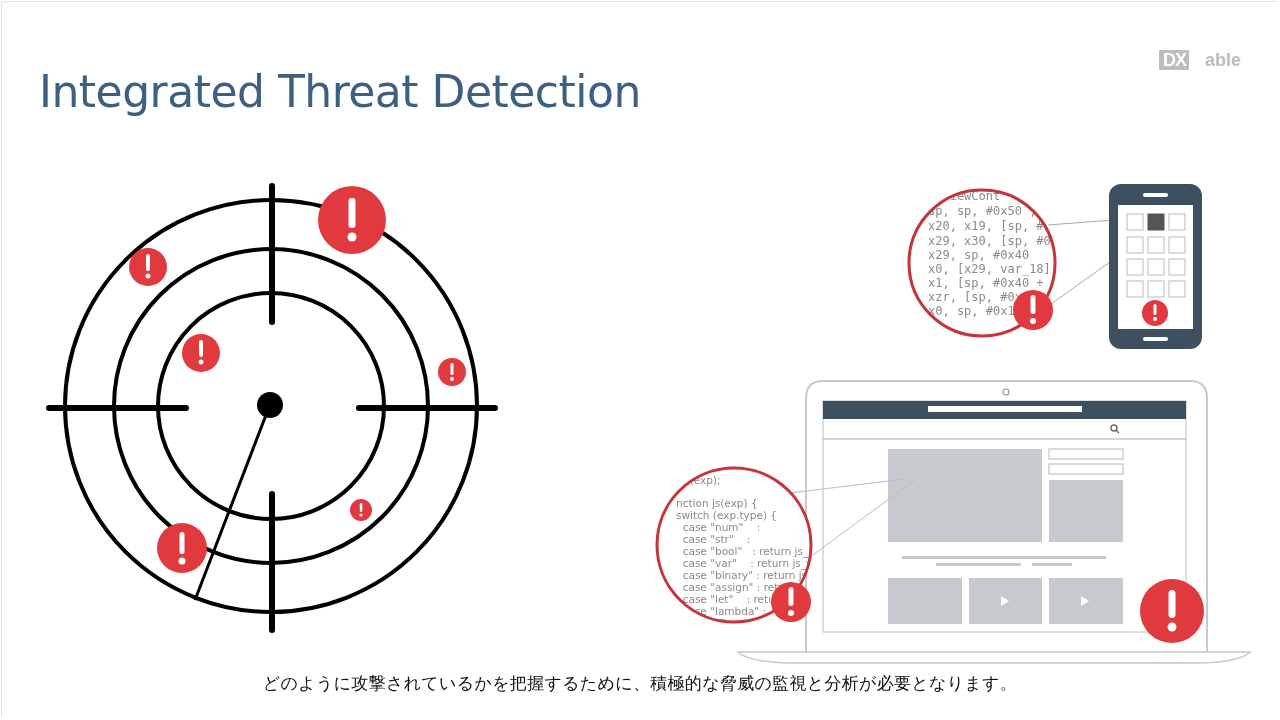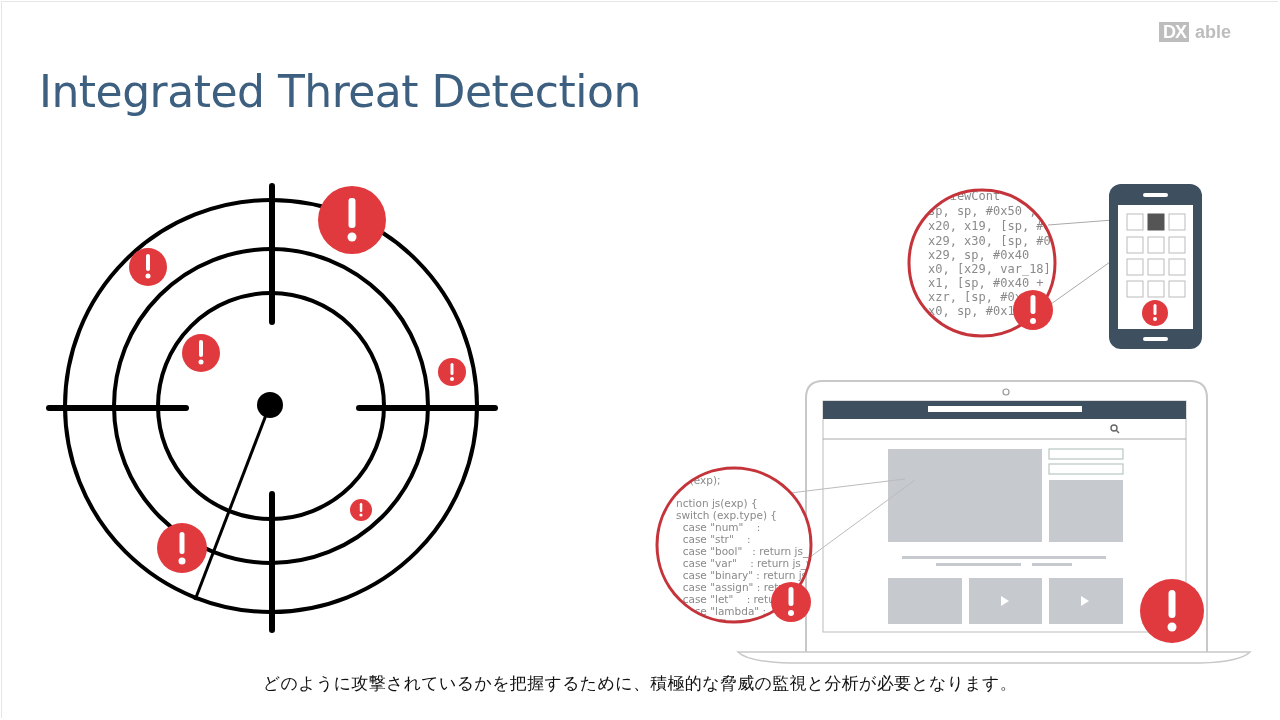--- a/index.html
+++ b/index.html
@@ -12,29 +12,29 @@
     position: absolute; left: 1px; top: 1px; width: 1276px; height: 716px;
     border-left: 1px solid #e6e6e6; border-top: 1px solid #e6e6e6;
   }
   .title {
     position: absolute; left: 33px; top: 62px;
     font-family: "DejaVu Sans", sans-serif;
     font-weight: normal; font-size: 44px; color: #3d5f80; letter-spacing: -0.5px;
     margin: 6px; line-height: 1.1;
   }
   .logo {
-    position: absolute; left: 1159px; top: 22px; height: 20px;
+    position: absolute; left: 1159px; top: 50px; height: 20px;
     display: flex; align-items: center;
     font-family: "Liberation Sans", sans-serif; font-weight: bold; font-size: 18px;
   }
   .logo .dx {
     background: #bdbdbd; color: #fff; padding: 0 3px 0 4px; height: 20px; line-height: 20px;
     letter-spacing: -1px;
   }
-  .logo .able { color: #bdbdbd; margin-left: 6px; }
+  .logo .able { color: #bdbdbd; margin-left: 16px; }
   svg { position: absolute; overflow: visible; }
   .caption {
     position: absolute; left: 0; top: 672px; width: 1280px; text-align: center;
     font-family: "DejaVu Sans", sans-serif; font-size: 17px; color: #111;
     letter-spacing: 0.3px;
   }
   .code {
     font-family: "DejaVu Sans Mono", monospace; fill: #8a8a8a;
   }
   .code2 {

